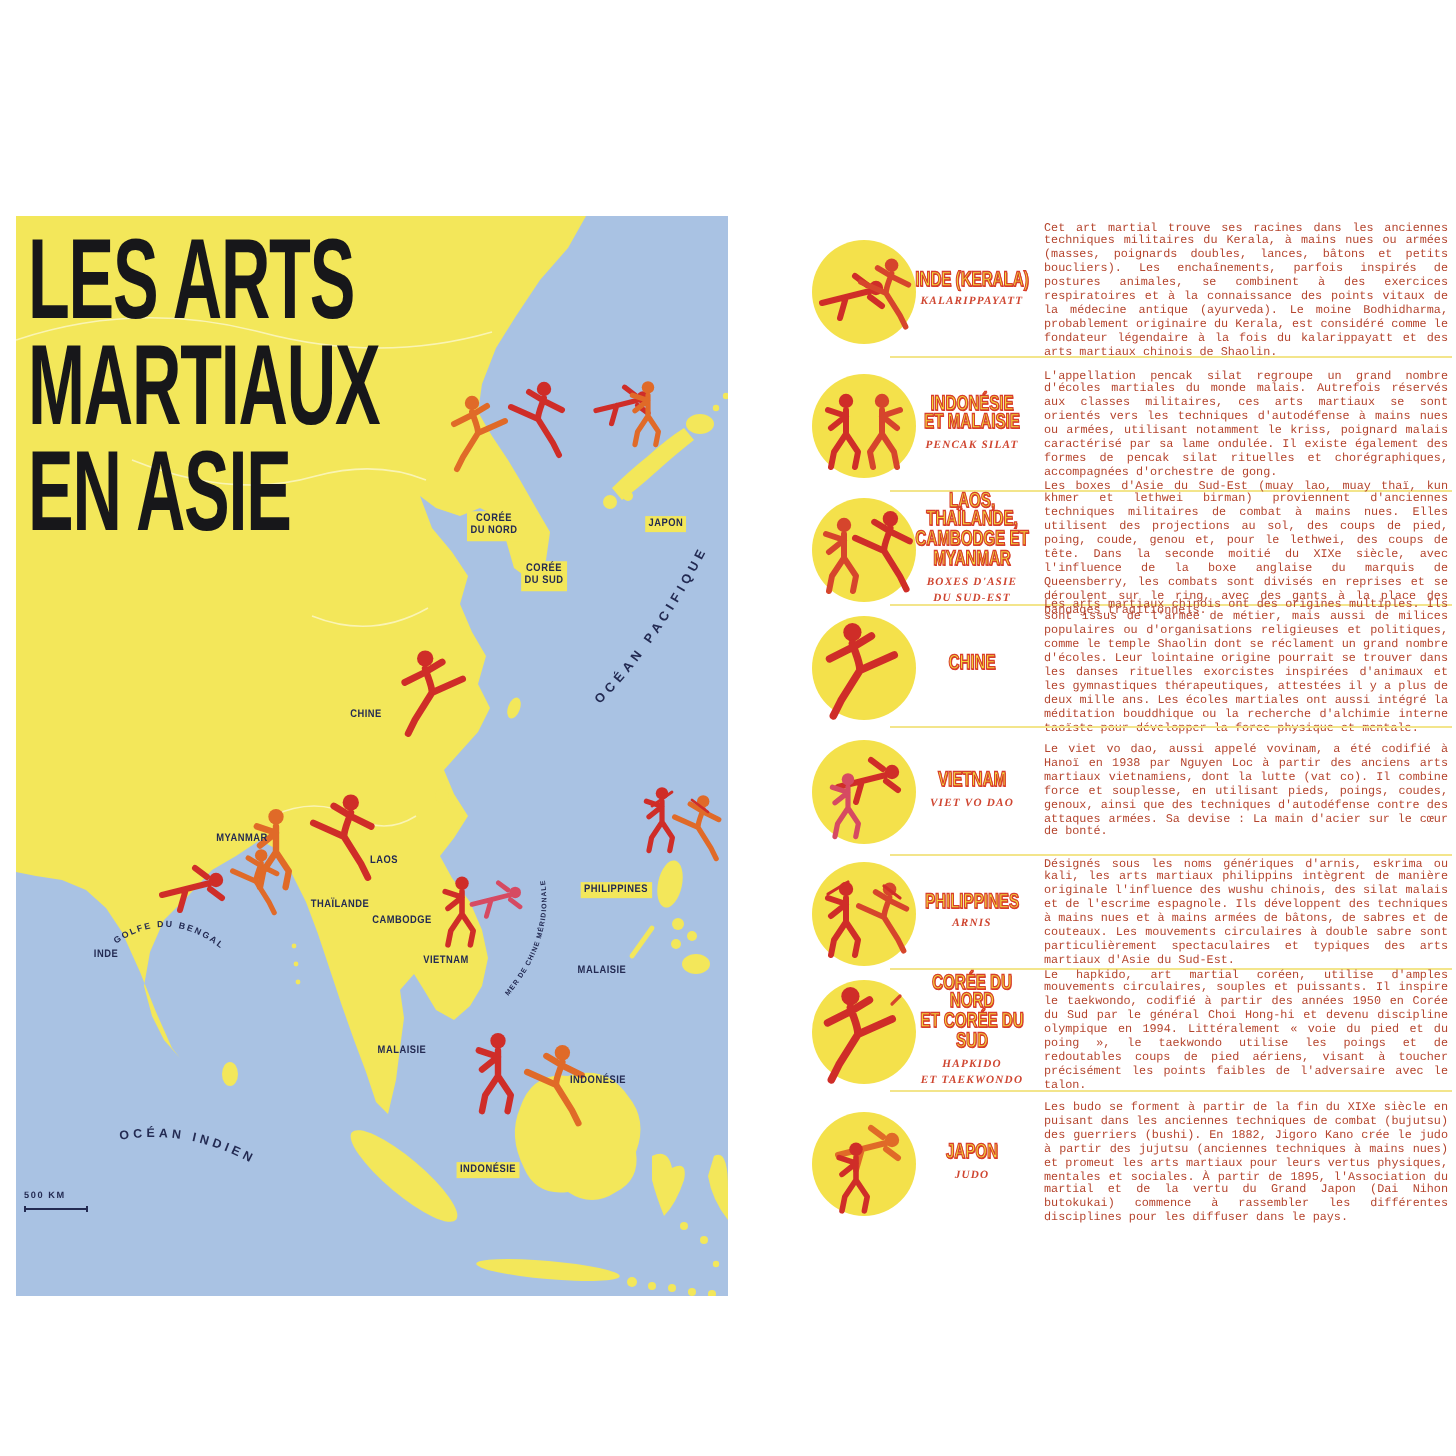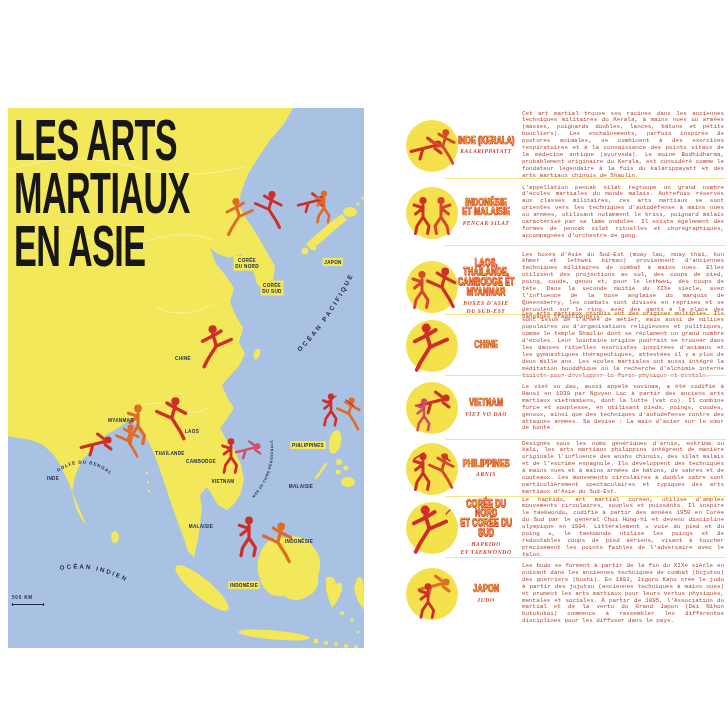--- a/index.html
+++ b/index.html
@@ -26,21 +26,21 @@
     position:absolute;left:4px;top:487px;color:#232a52;
     font-size:4.6px;font-weight:bold;letter-spacing:.8px;
   }
   .scale .bar{margin-top:3px;width:30px;height:3px;border-left:1px solid #232a52;
     border-right:1px solid #232a52;position:relative;}
   .scale .bar::after{content:"";position:absolute;left:0;right:0;top:1px;height:1px;background:#232a52;}
   
   .right-page{position:absolute;left:398px;top:112px;width:330px;}
   .entry{position:relative;width:330px;}
   .entry.sep::after{content:"";position:absolute;left:47px;right:2px;bottom:0;height:1px;background:#f3e58b;}
-  .entry1{height:67px;} .entry2{height:67px;} .entry3{height:57px;margin-top:12px;} .entry4{height:61px;}
+  .entry1{height:67px;} .entry2{height:67px;} .entry3{height:57px;} .entry4{height:61px;}
   .entry5{height:64px;} .entry6{height:57px;} .entry7{height:61px;} .entry8{height:92px;}
   .badge{
     position:absolute;left:8px;top:50%;transform:translateY(-50%);
     width:52px;height:52px;border-radius:50%;background:#f4e14b;
   }
   .entry8 .badge{top:36px;}
   .entry-head{
     position:absolute;left:46px;width:84px;top:50%;transform:translateY(-50%);
     text-align:center;
   }

